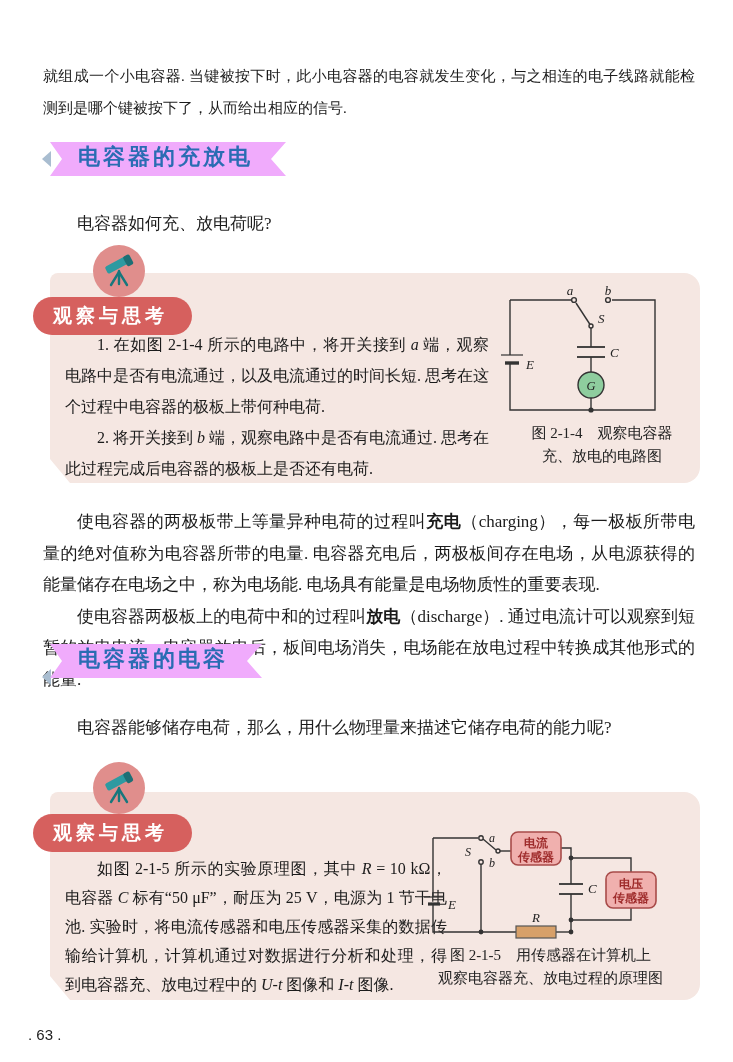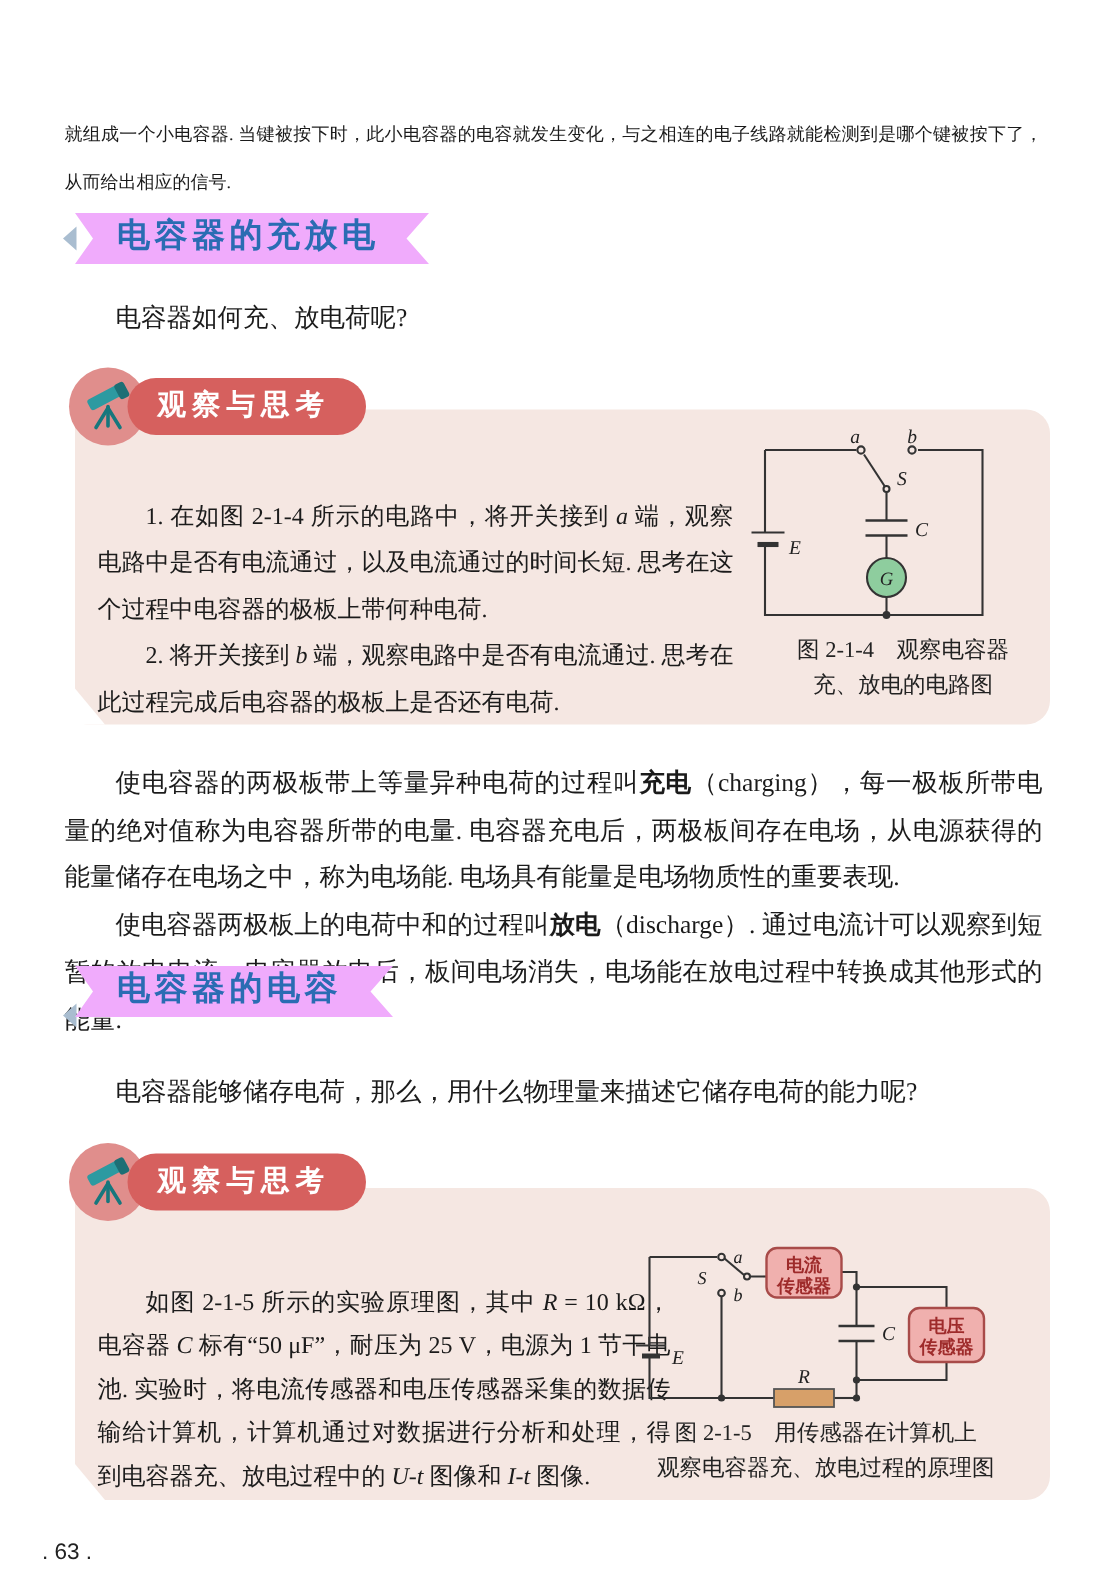--- a/index.html
+++ b/index.html
@@ -1,30 +1,30 @@
 <!DOCTYPE html>
 <html><head>
 <meta charset="utf-8">
 <style>
   html,body{margin:0;padding:0;background:#fff;}
   .page{position:relative;width:733px;height:1062px;background:#fff;overflow:hidden;
         font-family:"Liberation Serif","DejaVu Serif",serif;color:#1b1b1b;}
-  .intro{position:absolute;left:43px;top:73px;width:652px;font-size:12px;line-height:32px;text-align:justify;}
+  .intro{position:absolute;left:43px;top:60px;width:652px;font-size:15px;line-height:32px;text-align:justify;}
   .banner-tail{position:absolute;width:0;height:0;border-top:8px solid transparent;
         border-bottom:8px solid transparent;border-right:9px solid #a9bdd0;}
   .banner{position:absolute;height:34px;background:#f0abfc;
         clip-path:polygon(12px 50%,0 0,100% 0,calc(100% - 15px) 50%,100% 100%,0 100%);
         display:flex;align-items:flex-start;padding-left:28px;box-sizing:border-box;
         font-family:"Liberation Sans",sans-serif;font-weight:bold;font-size:22px;
         color:#2a6cb3;letter-spacing:3px;}
   .q{position:absolute;left:43px;width:652px;font-size:17px;text-indent:2em;}
   .pinkbox{position:absolute;left:50px;width:650px;background:#f5e7e2;border-radius:8px 16px 16px 8px;}
   .pinkbox::after{content:"";position:absolute;left:0;bottom:0;width:0;height:0;
         border-bottom:24px solid #fff;border-right:20px solid transparent;}
-  .badge{position:absolute;display:flex;align-items:center;z-index:3;}
+  .badge{position:absolute;display:flex;align-items:center;z-index:3;flex-direction:column;}
   .badge-circle{width:52px;height:52px;border-radius:50%;background:#e08e8c;
         display:flex;align-items:center;justify-content:center;}
   .badge-pill{margin-left:-13px;height:38px;line-height:38px;padding:0 24px 0 20px;border-radius:19px;
         background:#d6605e;color:#fff;font-family:"Liberation Sans",sans-serif;
         font-weight:bold;font-size:19px;letter-spacing:4px;white-space:nowrap;}
   .boxtext{position:absolute;text-align:justify;font-size:16px;margin-top:28px;}
   .boxtext p{margin:0;text-indent:2em;}
   .bodytext{position:absolute;left:43px;top:506px;width:652px;font-size:17px;line-height:31.5px;text-align:justify;}
   .bodytext p{margin:0;text-indent:2em;}
   .fig{position:absolute;text-align:center;}
@@ -41,21 +41,21 @@
 
 <div class="page">
 
   <div class="intro">就组成一个小电容器. 当键被按下时，此小电容器的电容就发生变化，与之相连的电子线路就能检测到是哪个键被按下了，从而给出相应的信号.</div>
 
   <div class="banner-tail" style="left:42px;top:151px;"></div>
   <div class="banner" style="left:50px;top:142px;width:236px;">
     <span>电容器的充放电</span>
   </div>
 
-  <div class="q" style="top:200px;font-family:Liberation Serif, serif;">电容器如何充、放电荷呢?</div>
+  <div class="q" style="top:212px;font-family:Liberation Serif, serif;">电容器如何充、放电荷呢?</div>
 
   <div class="pinkbox" style="top:273px;height:210px;">
     <div class="boxtext" style="left:15px;top:28px;width:424px;line-height:31px;">
       <p><span>1. 在如图 2-1-4 所示的电路中，将开关接到 </span><span class="it">a</span><span> 端，观察电路中是否有电流通过，以及电流通过的时间长短. 思考在这个过程中电容器的极板上带何种电荷.</span></p>
       <p><span>2. 将开关接到 </span><span class="it">b</span><span> 端，观察电路中是否有电流通过. 思考在此过程完成后电容器的极板上是否还有电荷.</span></p>
     </div>
   </div>
 
   <div class="badge" style="left:46px;top:245px;">
     <div class="badge-circle">

